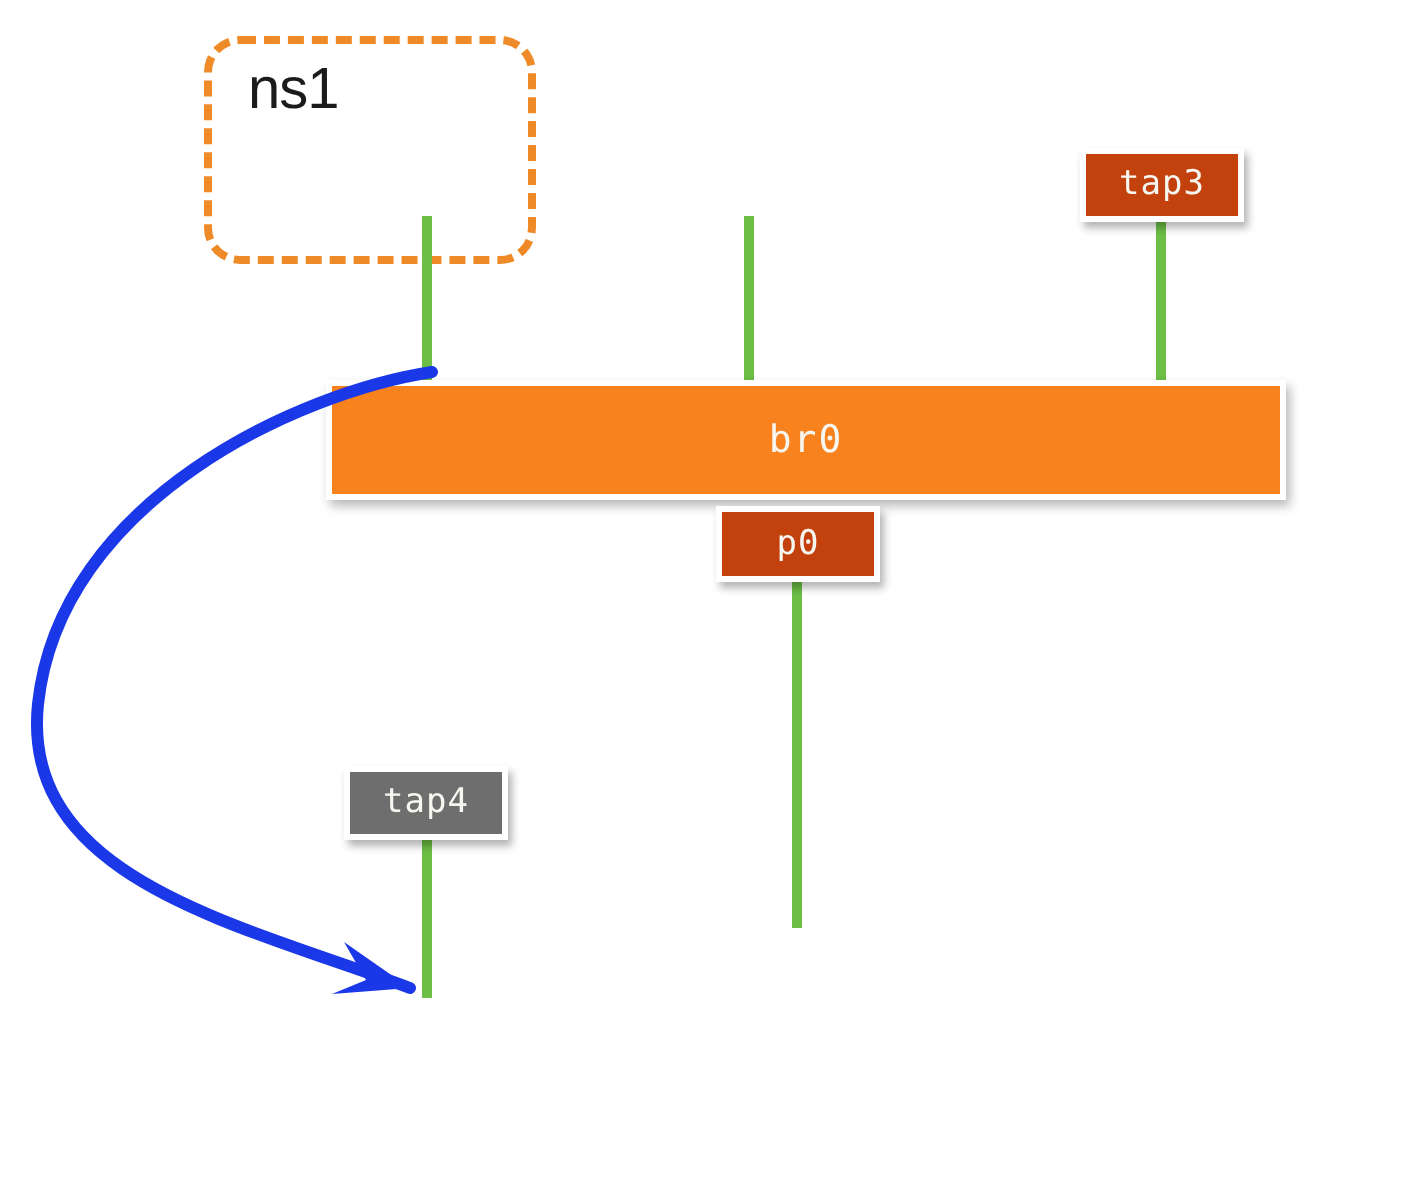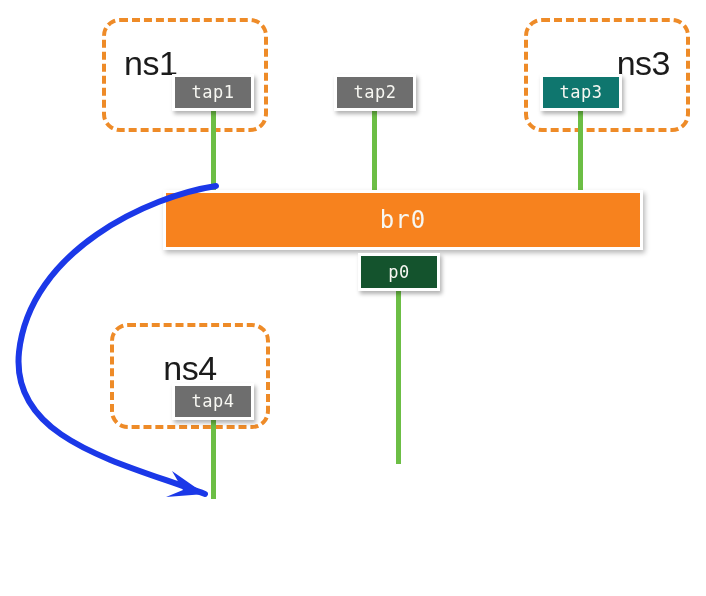--- a/index.html
+++ b/index.html
@@ -21,23 +21,23 @@
   
   .ns-box {
     position: absolute;
     box-sizing: border-box;
     border: 4px dashed #ee8b28;
     border-radius: 18px;
     background: transparent;
   }
   .ns-label {
     position: absolute;
-    top: 24px;
+    top: 6px;
     font-family: "Liberation Sans", sans-serif;
-    font-size: 34px;
+    font-size: 29px;
     line-height: 34px;
     color: #1b1b1b;
     white-space: nowrap;
     letter-spacing: -0.5px;
   }
   .ns-label.align-left  { left: 18px;  }
   .ns-label.align-right { right: 16px; }
   .ns-label.align-center{ left: 0; right: 0; text-align: center; }
 
   
@@ -59,21 +59,21 @@
   }
 
   
   .bridge {
     position: absolute;
     box-sizing: border-box;
     background: #f7821e;
     border: 3px solid #ffffff;
     color: #fdf6e8;
     font-family: "DejaVu Sans Mono", monospace;
-    font-size: 24px;
+    font-size: 19px;
     line-height: 1;
     display: flex;
     align-items: center;
     justify-content: center;
     box-shadow: 2px 3px 5px rgba(0,0,0,0.28);
     z-index: 4;
     letter-spacing: 1px;
   }
 
   
@@ -98,56 +98,44 @@
 </head>
 <body>
 
 <div id="canvas" style="background: rgb(255, 255, 255);">
 
   <div class="ns-box" style="left: 102px; top: 18px; width: 166px; height: 114px; border-color: rgb(238, 139, 40);">
     <span class="ns-label align-left" style="color: rgb(27, 27, 27);">ns1</span>
   </div>
 
 
-  <div class="ns-box" style="left: 524px; top: 18px; width: 166px; height: 114px; border-color: rgb(238, 139, 40);">
-    <span class="ns-label align-right" style="color: rgb(27, 27, 27);">ns3</span>
-  </div>
 
-  <div class="ns-box" style="left: 110px; top: 323px; width: 160px; height: 106px; border-color: rgb(238, 139, 40);">
-    <span class="ns-label align-center" style="color: rgb(27, 27, 27);">ns4</span>
-  </div>
 
   <div class="link-green" style="left: 211px; top: 108px; height: 84px; background: rgb(108, 190, 69);"></div>
   <div class="link-green" style="left: 372px; top: 108px; height: 84px; background: rgb(108, 190, 69);"></div>
   <div class="link-green" style="left: 578px; top: 108px; height: 84px; background: rgb(108, 190, 69);"></div>
   <div class="link-green" style="left: 396px; top: 288px; height: 176px; background: rgb(108, 190, 69);"></div>
   <div class="link-green" style="left: 211px; top: 417px; height: 82px; background: rgb(108, 190, 69);"></div>
 
   <div class="bridge" style="left: 163px; top: 190px; width: 480px; height: 60px; background: rgb(247, 130, 30); color: rgb(247, 247, 242);">
     <span>br0</span>
   </div>
 
 
-  <div class="iface" style="left: 172px; top: 74px; width: 82px; height: 37px; background: rgb(110, 110, 110); color: rgb(247, 247, 242);">
-    <span>tap1</span>
-  </div>
 
-  <div class="iface" style="left: 334px; top: 74px; width: 82px; height: 37px; background: rgb(110, 110, 110); color: rgb(247, 247, 242);">
-    <span>tap2</span>
-  </div>
 
-  <div class="iface" style="left: 540px; top: 74px; width: 82px; height: 37px; background: #0f766e; color: rgb(247, 247, 242);">
+  <div class="iface" style="left: 540px; top: 74px; width: 82px; height: 37px; background: #c2410c; color: rgb(247, 247, 242);">
     <span>tap3</span>
   </div>
 
   <div class="iface" style="left: 172px; top: 383px; width: 82px; height: 37px; background: rgb(110, 110, 110); color: rgb(247, 247, 242);">
     <span>tap4</span>
   </div>
 
-  <div class="iface" style="left: 358px; top: 253px; width: 82px; height: 38px; background: #14532d; color: rgb(247, 247, 242);">
+  <div class="iface" style="left: 358px; top: 253px; width: 82px; height: 38px; background: #c2410c; color: rgb(247, 247, 242);">
     <span>p0</span>
   </div>
 
 
   <svg id="arrow-layer" viewBox="0 0 706 596" xmlns="http://www.w3.org/2000/svg">
     <path id="arrow-curve" fill="none" stroke="#1b38e8" stroke-width="6" stroke-linecap="round" d="M 216 186 C 150 196, 30 250, 19 352 C 10 440, 120 462, 205 494"></path>
     <path id="arrow-head" fill="#1b38e8" stroke="none" d="M 205 494 L 172 471 L 183 490 L 166 497 Z"></path>
   </svg>
 
 </div>

